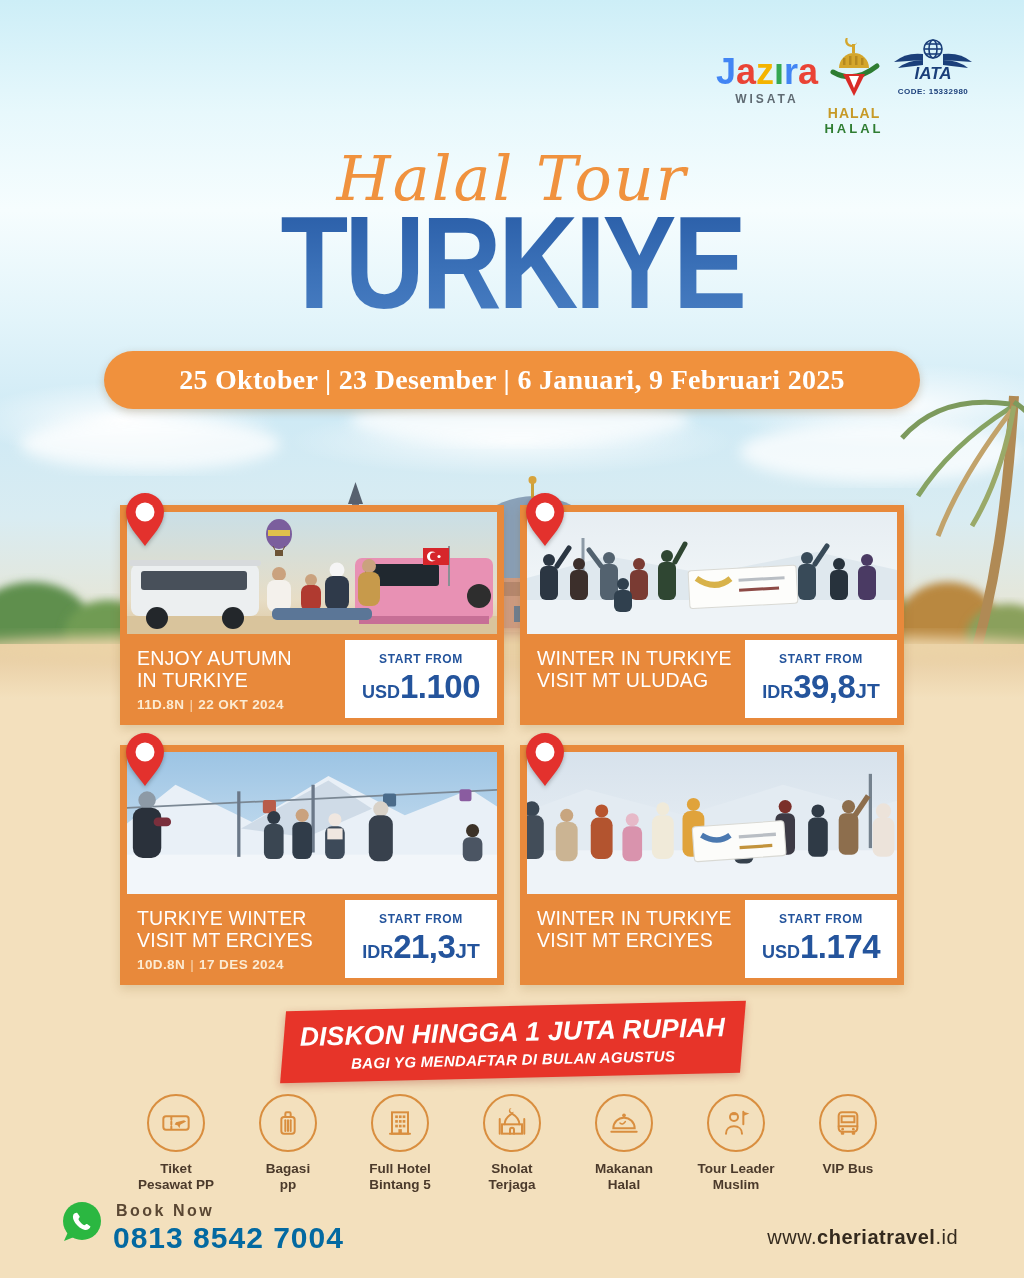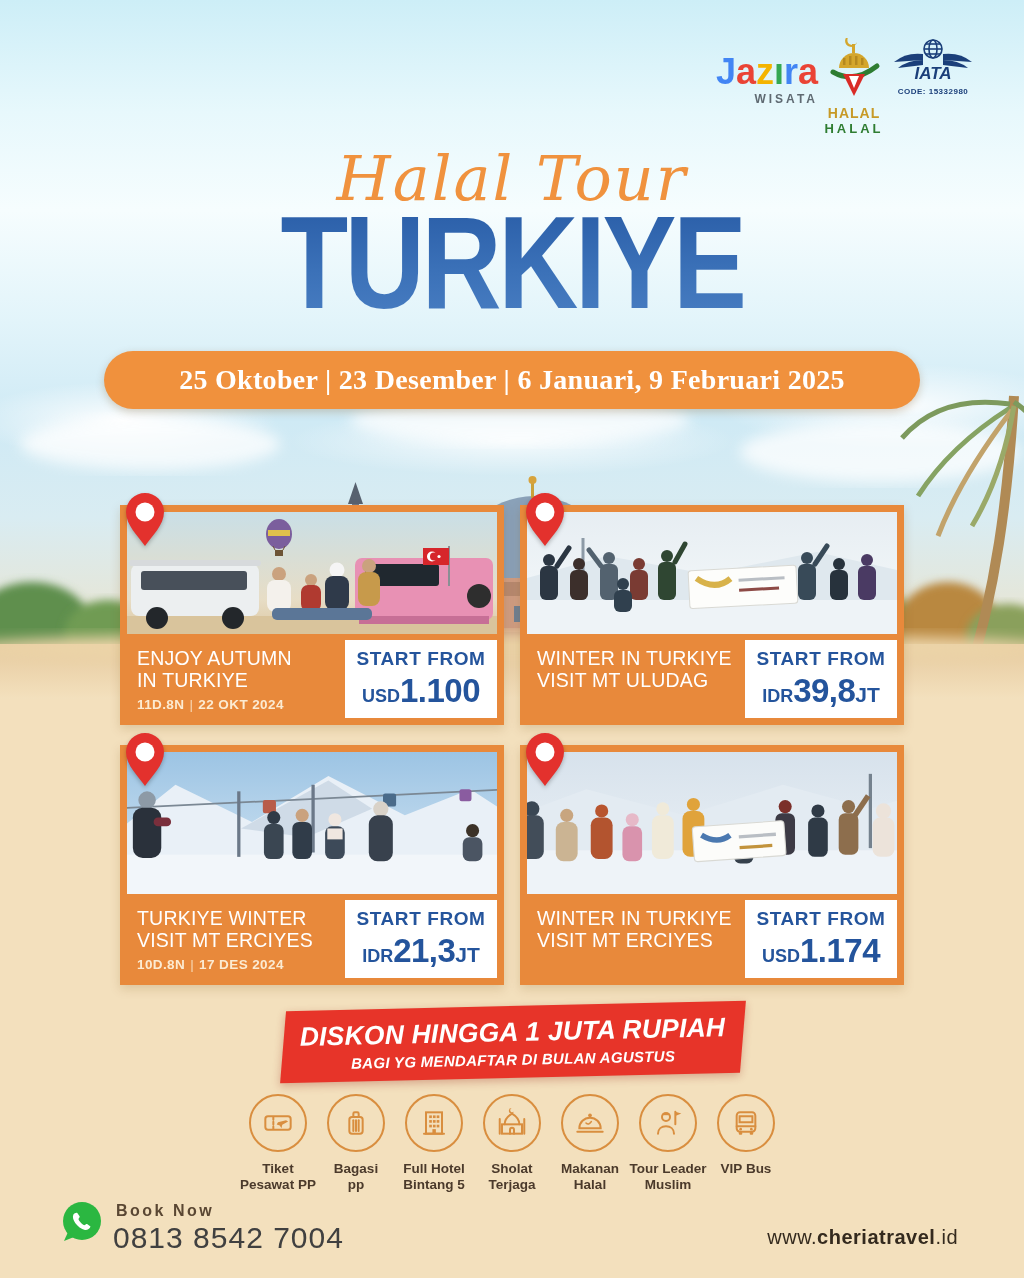--- a/index.html
+++ b/index.html
@@ -23,21 +23,21 @@
   .brand-trip{font-size:33px;font-weight:800;color:#2f6bb3;letter-spacing:1px;line-height:1;margin-top:10px;}
   .brand-name{font-size:52px;font-weight:800;line-height:.85;letter-spacing:-1px;margin-top:-14px;}
   .brand-name .c1{background:conic-gradient(from 220deg,#ea4335,#fbbc05,#34a853,#4285f4,#ea4335);-webkit-background-clip:text;background-clip:text;color:transparent;}
   .c-h{color:#3a76c4}.c-e{color:#f4b71d}.c-r{color:#4caf50}.c-i{color:#3a76c4}.c-a{color:#e94335}
   .brand-tag{font-size:21px;font-weight:700;color:#2f6bb3;letter-spacing:7px;margin-top:4px;}
   
   .partners{position:absolute;right:48px;top:38px;display:flex;align-items:flex-start;}
   .jazira{margin-top:16px;text-align:right;}
   .jazira-word{font-size:36px;font-weight:800;letter-spacing:0;line-height:1;}
   .jz1{color:#4285f4}.jz2{color:#ea4335}.jz3{color:#f4b400}.jz4{color:#34a853}.jz5{color:#4285f4}.jz6{color:#ea4335}
-  .jazira-sub{font-size:12px;font-weight:700;color:#5f6a72;letter-spacing:3px;margin-top:2px;}
+  .jazira-sub{font-size:12px;font-weight:700;color:#5f6a72;letter-spacing:3px;margin-top:2px;text-align:center;}
   .halal{width:72px;text-align:center;}
   .halal-word1{font-size:14px;font-weight:800;color:#c79a27;letter-spacing:1px;margin-top:1px;}
   .halal-word2{font-size:13px;font-weight:800;color:#2f7d32;letter-spacing:3px;}
   .iata{width:86px;text-align:center;}
   .iata-code{font-size:8px;font-weight:700;color:#1b3f7a;letter-spacing:.5px;margin-top:1px;}
   
   .hero-script{position:absolute;left:0;top:142px;width:100%;text-align:center;
     font-family:"DejaVu Serif",cursive;font-style:italic;font-weight:400;
     font-size:62px;color:#f0923e;letter-spacing:2px;}
   .hero-title{position:absolute;left:0;top:192px;width:100%;text-align:center;
@@ -55,46 +55,46 @@
     box-shadow:0 4px 10px rgba(120,70,10,.18);}
   .card .photo{flex:1;min-height:0;background:#dde7ec;overflow:hidden;}
   .card .photo svg{display:block;width:100%;height:100%;}
   .card-bottom{height:78px;margin-top:6px;display:flex;}
   .card-info{flex:1;padding:7px 4px 2px 10px;overflow:hidden;}
   .card-title{color:#fff;font-size:19.5px;font-weight:400;line-height:1.14;letter-spacing:.2px;}
   .card-meta{color:#fcebd2;font-size:13.5px;font-weight:700;margin-top:6px;letter-spacing:.4px;}
   .card-meta .sep{opacity:.8;padding:0 5px;font-weight:400;}
   .price-box{width:152px;margin-left:8px;background:#fff;display:flex;flex-direction:column;
     align-items:center;justify-content:center;gap:2px;}
-  .price-label{color:#24549c;font-size:19px;font-weight:800;letter-spacing:.6px;}
+  .price-label{color:#24549c;font-size:12px;font-weight:800;letter-spacing:.6px;}
   .price-row{display:flex;align-items:baseline;color:#24549c;}
   .price-cur{font-size:18px;font-weight:800;}
   .price-amt{font-size:33px;font-weight:800;letter-spacing:-.5px;}
   .price-unit{font-size:21px;font-weight:800;}
   .pin{position:absolute;left:2px;top:-14px;width:46px;height:58px;z-index:5;
     filter:drop-shadow(0 2px 2px rgba(0,0,0,.25));}
   
   .promo{position:absolute;left:283px;top:1006px;width:460px;height:72px;background:#e73429;
     transform:rotate(-1.3deg) skewX(-6deg);box-shadow:0 3px 8px rgba(150,30,20,.3);
     display:flex;flex-direction:column;align-items:center;justify-content:center;}
   .promo-inner{transform:skewX(6deg);text-align:center;color:#fff;font-style:italic;}
   .promo-l1{font-size:26.5px;font-weight:800;letter-spacing:.2px;}
   .promo-l2{font-size:15px;font-weight:800;margin-top:3px;letter-spacing:.3px;}
   
   .facilities{position:absolute;left:30px;right:30px;top:1094px;display:flex;justify-content:center;
-    align-items:flex-start;}
+    align-items:flex-start;gap:34px;}
   .facility{display:flex;flex-direction:column;align-items:center;min-width:78px;}
   .fac-circle{width:54px;height:54px;border-radius:50%;border:2.5px solid #d98e3f;
     display:flex;align-items:center;justify-content:center;}
   .fac-circle svg{width:32px;height:32px;}
   .fac-label{margin-top:9px;text-align:center;font-size:13.5px;font-weight:800;color:#4b3a2b;line-height:1.15;}
   
   .wa-btn{position:absolute;left:60px;top:1200px;width:44px;height:44px;cursor:pointer;}
   .book-label{position:absolute;left:116px;top:1202px;font-size:16px;font-weight:700;color:#5a4733;letter-spacing:2.5px;}
-  .phone{position:absolute;left:113px;top:1221px;font-size:30px;font-weight:400;color:#404040;letter-spacing:1px;cursor:pointer;}
+  .phone{position:absolute;left:113px;top:1221px;font-size:30px;font-weight:700;color:#0369a1;letter-spacing:1px;cursor:pointer;}
   .site{position:absolute;right:66px;top:1226px;font-size:20px;color:#342a1e;letter-spacing:.5px;cursor:pointer;}
   .site b{font-weight:800;}
 </style>
 </head>
 <body>
 
 <div class="poster">
   <div class="sky"></div>
 
   <svg class="scene" viewBox="0 0 1024 312" preserveAspectRatio="none">

